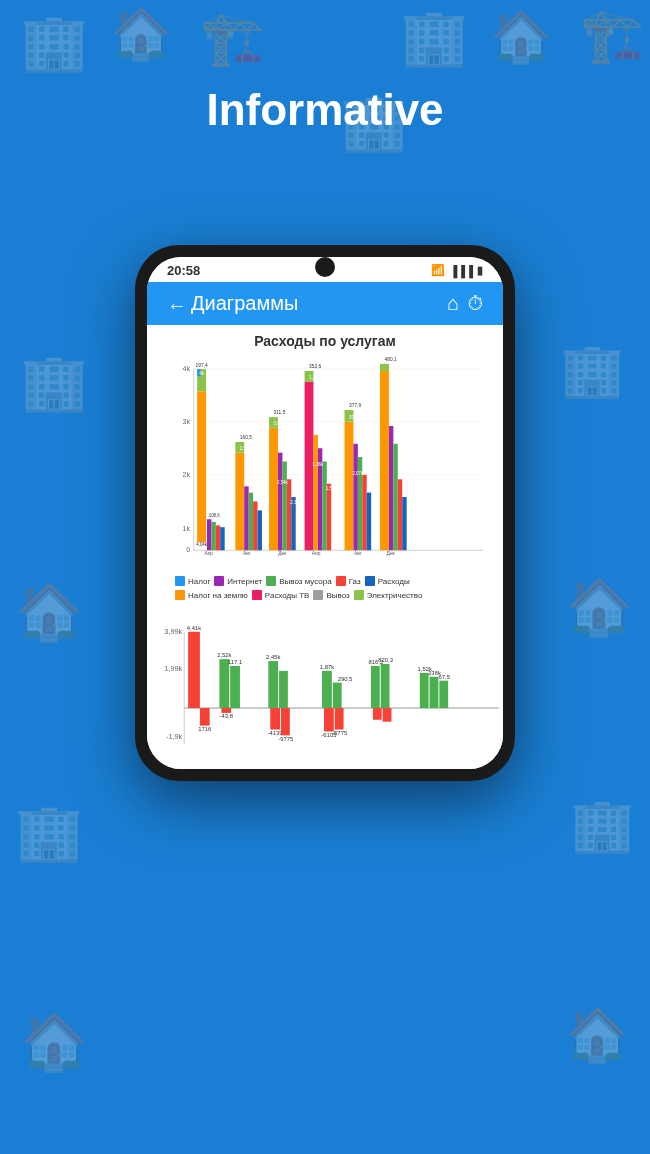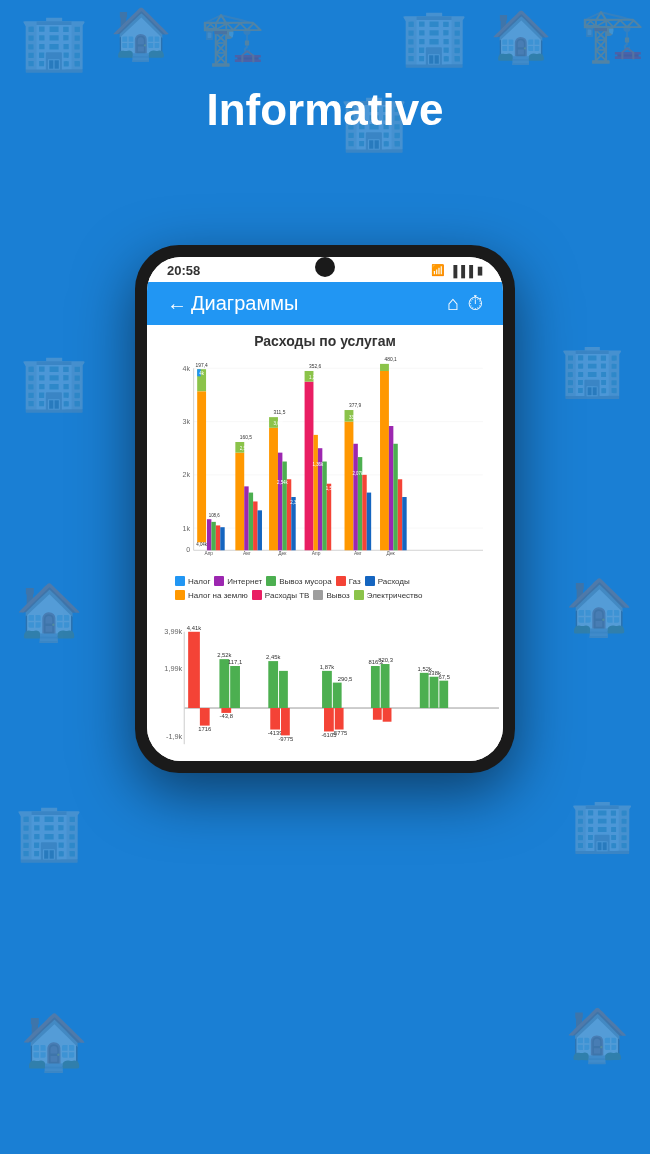--- a/index.html
+++ b/index.html
@@ -150,21 +150,21 @@
     .legend-color {
       width: 10px;
       height: 10px;
       border-radius: 1px;
       flex-shrink: 0;
     }
 
     
     .second-chart {
       background: white;
-      padding: 8px 4px 8px;
+      padding: 8px 4px 16px;
       margin-top: 2px;
     }
 
     
     .svg-chart {
       width: 100%;
     }
 
     .bottom-nav-bg {
       height: 0px;

